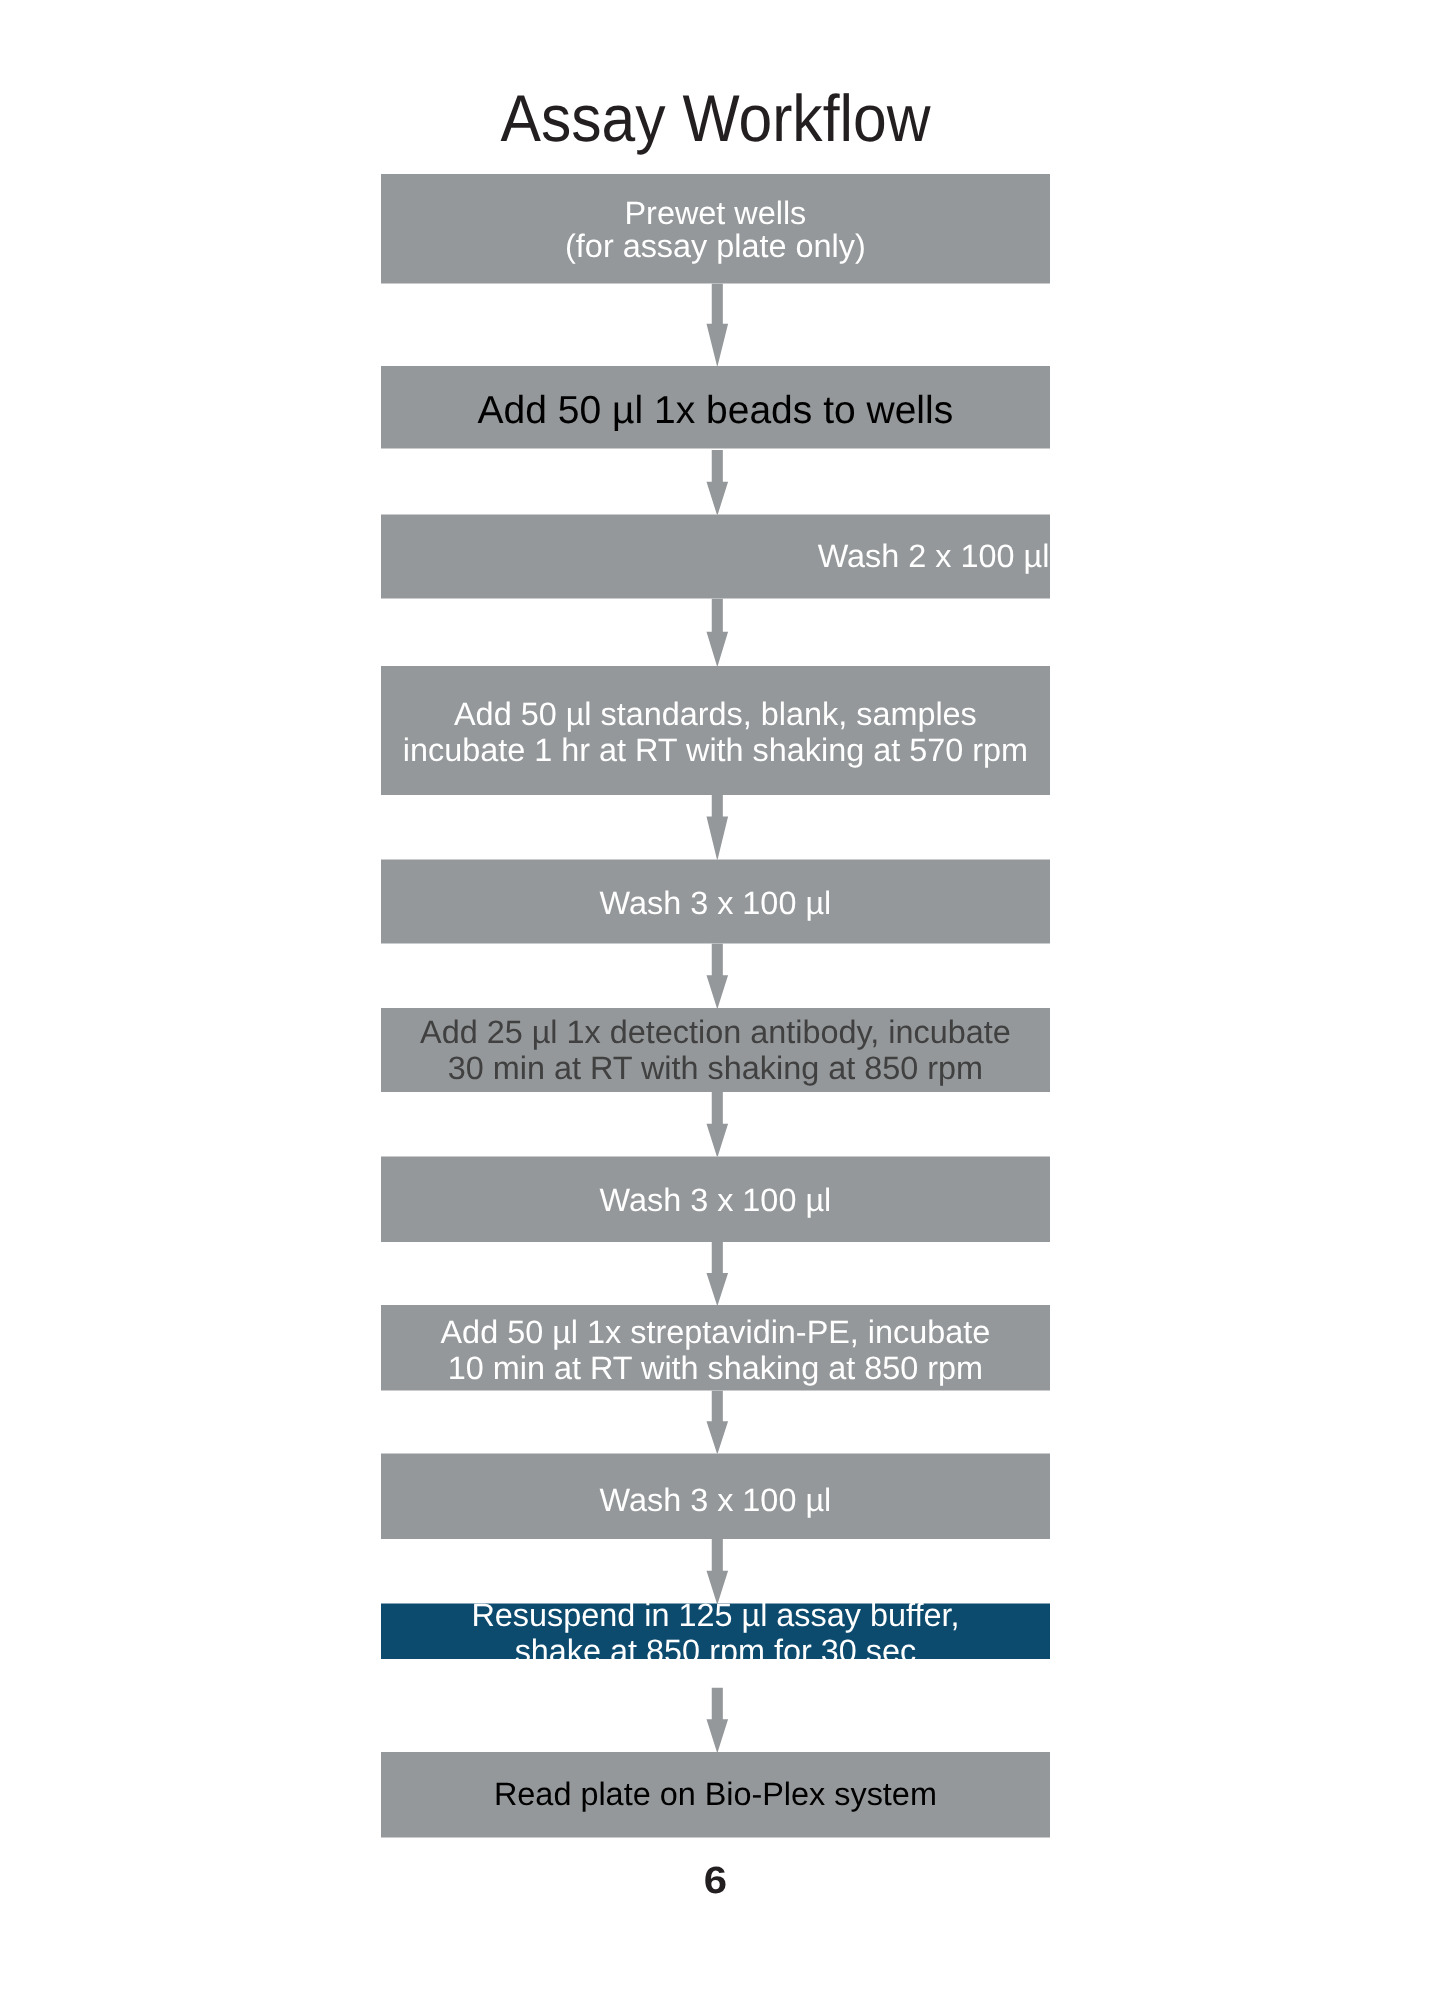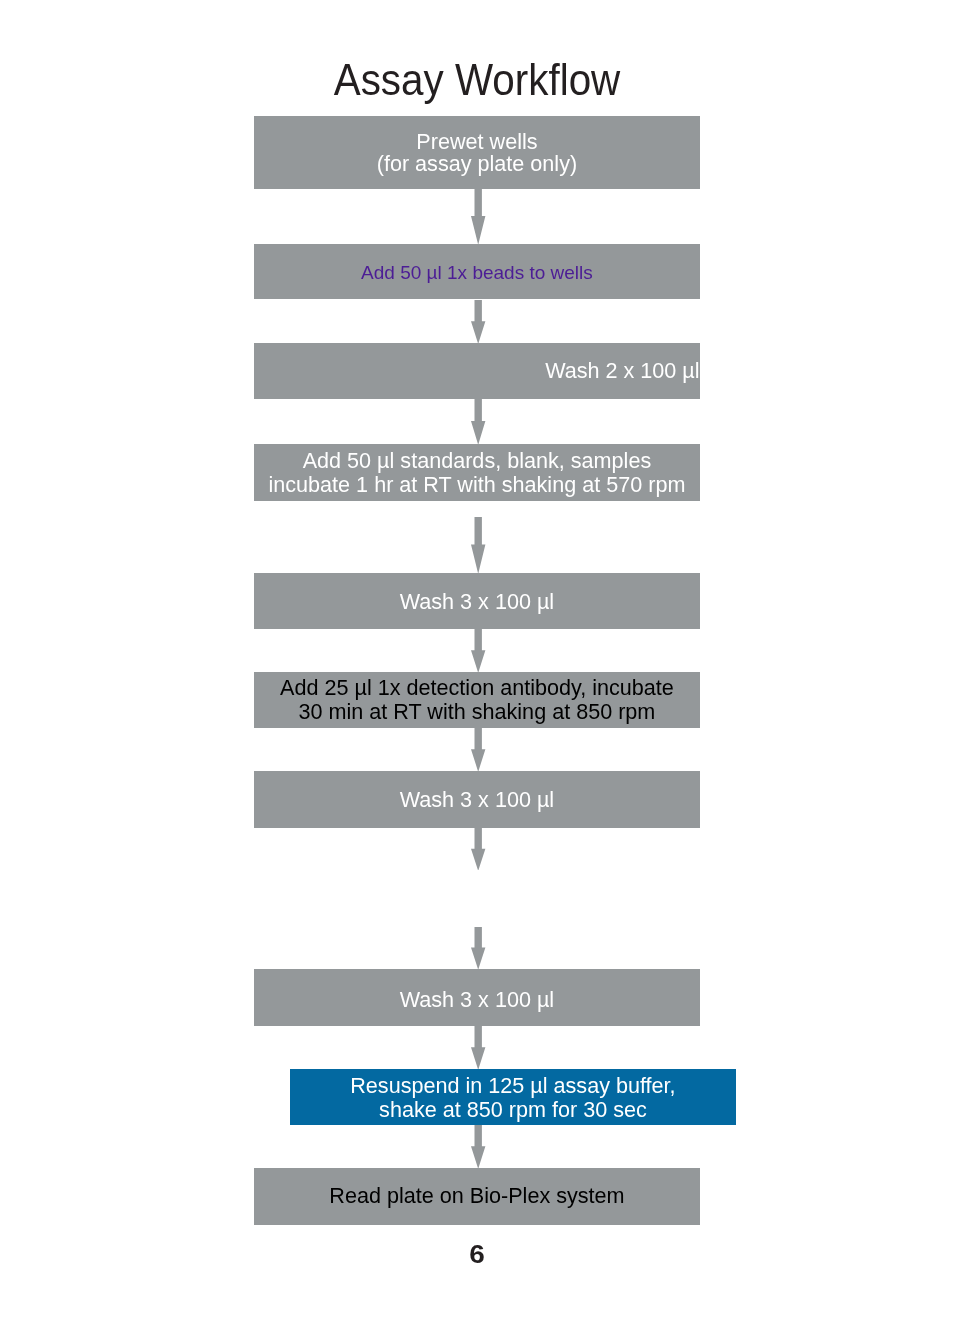--- a/index.html
+++ b/index.html
@@ -36,90 +36,96 @@
     <div class="step" style="left: 254.3px; top: 116.4px; width: 445.3px; height: 72.26px; background: rgb(148, 152, 154); color: rgb(255, 255, 255); font-size: 21.6px; line-height: 22px;">
       <div class="steptext" style="top: 0.4px;">
         <span class="ln">Prewet wells</span>
         <span class="ln">(for assay plate only)</span>
       </div>
     </div>
     <svg class="arrow" width="16.4" height="55.789999999999964" viewBox="0 0 16.4 55.789999999999964" style="left: 469.65px; top: 188.66px;">
       <path d="M4.499999999999999 0 H11.899999999999999 V26.89077999999998 H15.399999999999999 L8.2 55.789999999999964 L0.9999999999999991 26.89077999999998 H4.499999999999999 Z" fill="#94989a"></path>
     </svg>
 
-    <div class="step" style="left: 254.3px; top: 244.45px; width: 445.3px; height: 55.05px; background: rgb(148, 152, 154); color: #4c1d95; font-size: 19px; line-height: 24px;">
+    <div class="step" style="left: 254.3px; top: 244.45px; width: 445.3px; height: 55.05px; background: rgb(148, 152, 154); color: #000000; font-size: 26px; line-height: 24px;">
       <div class="steptext" style="top: 0.7px;">
         <span class="ln">Add 50 µl 1x beads to wells</span>
       </div>
     </div>
     <svg class="arrow" width="16.4" height="43.94999999999999" viewBox="0 0 16.4 43.94999999999999" style="left: 469.65px; top: 299.5px;">
       <path d="M4.499999999999999 0 H11.899999999999999 V21.183899999999994 H15.399999999999999 L8.2 43.94999999999999 L0.9999999999999991 21.183899999999994 H4.499999999999999 Z" fill="#94989a"></path>
     </svg>
 
     <div class="step" style="left: 254.3px; top: 343.45px; width: 445.3px; height: 55.11px; background: rgb(148, 152, 154); color: rgb(255, 255, 255); font-size: 21.6px; line-height: 24px; align-items: flex-end;">
       <div class="steptext" style="top: -0.2px;">
         <span class="ln">Wash 2 x 100 µl</span>
       </div>
     </div>
     <svg class="arrow" width="16.4" height="45.839999999999975" viewBox="0 0 16.4 45.839999999999975" style="left: 469.65px; top: 398.56px;">
       <path d="M4.499999999999999 0 H11.899999999999999 V22.094879999999986 H15.399999999999999 L8.2 45.839999999999975 L0.9999999999999991 22.094879999999986 H4.499999999999999 Z" fill="#94989a"></path>
     </svg>
 
-    <div class="step" style="left: 254.3px; top: 444.4px; width: 445.3px; height: 57px; background: rgb(148, 152, 154); color: rgb(255, 255, 255); font-size: 21.6px; line-height: 24px;">
+    <div class="step" style="left: 254.3px; top: 444.4px; width: 445.3px; height: 86px; background: rgb(148, 152, 154); color: rgb(255, 255, 255); font-size: 21.6px; line-height: 24px;">
       <div class="steptext" style="top: 0.55px;">
         <span class="ln">Add 50 µl standards, blank, samples</span>
         <span class="ln">incubate 1 hr at RT with shaking at 570 rpm</span>
       </div>
     </div>
     <svg class="arrow" width="16.4" height="56.8900000000001" viewBox="0 0 16.4 56.8900000000001" style="left: 469.65px; top: 516.56px;">
       <path d="M4.499999999999999 0 H11.899999999999999 V27.420980000000046 H15.399999999999999 L8.2 56.8900000000001 L0.9999999999999991 27.420980000000046 H4.499999999999999 Z" fill="#94989a"></path>
     </svg>
 
     <div class="step" style="left: 254.3px; top: 573.45px; width: 445.3px; height: 55.11px; background: rgb(148, 152, 154); color: rgb(255, 255, 255); font-size: 21.6px; line-height: 24px;">
       <div class="steptext" style="top: 0.74px;">
         <span class="ln">Wash 3 x 100 µl</span>
       </div>
     </div>
     <svg class="arrow" width="16.4" height="43.889999999999986" viewBox="0 0 16.4 43.889999999999986" style="left: 469.65px; top: 628.56px;">
       <path d="M4.499999999999999 0 H11.899999999999999 V21.15497999999999 H15.399999999999999 L8.2 43.889999999999986 L0.9999999999999991 21.15497999999999 H4.499999999999999 Z" fill="#94989a"></path>
     </svg>
 
-    <div class="step" style="left: 254.3px; top: 672.45px; width: 445.3px; height: 55.11px; background: rgb(148, 152, 154); color: #000000; font-size: 21.6px; line-height: 24px;">
+    <div class="step" style="left: 254.3px; top: 672.45px; width: 445.3px; height: 55.11px; background: rgb(148, 152, 154); color: #404040; font-size: 21.6px; line-height: 24px;">
       <div class="steptext" style="top: -0.1px;">
         <span class="ln">Add 25 µl 1x detection antibody, incubate</span>
         <span class="ln">30 min at RT with shaking at 850 rpm</span>
       </div>
     </div>
     <svg class="arrow" width="16.4" height="43.889999999999986" viewBox="0 0 16.4 43.889999999999986" style="left: 469.65px; top: 727.56px;">
       <path d="M4.499999999999999 0 H11.899999999999999 V21.15497999999999 H15.399999999999999 L8.2 43.889999999999986 L0.9999999999999991 21.15497999999999 H4.499999999999999 Z" fill="#94989a"></path>
     </svg>
 
     <div class="step" style="left: 254.3px; top: 771.45px; width: 445.3px; height: 56.15px; background: rgb(148, 152, 154); color: rgb(255, 255, 255); font-size: 21.6px; line-height: 24px;">
       <div class="steptext" style="top: 0.4px;">
         <span class="ln">Wash 3 x 100 µl</span>
       </div>
     </div>
     <svg class="arrow" width="16.4" height="42.85000000000002" viewBox="0 0 16.4 42.85000000000002" style="left: 469.65px; top: 827.6px;">
       <path d="M4.499999999999999 0 H11.899999999999999 V20.65370000000001 H15.399999999999999 L8.2 42.85000000000002 L0.9999999999999991 20.65370000000001 H4.499999999999999 Z" fill="#94989a"></path>
     </svg>
 
+    <div class="step" style="left: 254.3px; top: 870.45px; width: 445.3px; height: 56.32px; background: rgb(148, 152, 154); color: rgb(255, 255, 255); font-size: 21.6px; line-height: 24px;">
+      <div class="steptext" style="top: 1.1px;">
+        <span class="ln">Add 50 µl 1x streptavidin-PE, incubate</span>
+        <span class="ln">10 min at RT with shaking at 850 rpm</span>
+      </div>
+    </div>
     <svg class="arrow" width="16.4" height="42.67999999999995" viewBox="0 0 16.4 42.67999999999995" style="left: 469.65px; top: 926.77px;">
       <path d="M4.499999999999999 0 H11.899999999999999 V20.571759999999976 H15.399999999999999 L8.2 42.67999999999995 L0.9999999999999991 20.571759999999976 H4.499999999999999 Z" fill="#94989a"></path>
     </svg>
 
     <div class="step" style="left: 254.3px; top: 969.45px; width: 445.3px; height: 56.11px; background: rgb(148, 152, 154); color: rgb(255, 255, 255); font-size: 21.6px; line-height: 24px;">
       <div class="steptext" style="top: 2.4px;">
         <span class="ln">Wash 3 x 100 µl</span>
       </div>
     </div>
     <svg class="arrow" width="16.4" height="43.8900000000001" viewBox="0 0 16.4 43.8900000000001" style="left: 469.65px; top: 1025.56px;">
       <path d="M4.499999999999999 0 H11.899999999999999 V21.154980000000048 H15.399999999999999 L8.2 43.8900000000001 L0.9999999999999991 21.154980000000048 H4.499999999999999 Z" fill="#94989a"></path>
     </svg>
 
-    <div class="step" style="left: 254.3px; top: 1069.45px; width: 445.3px; height: 56px; background: #0369a1; color: rgb(255, 255, 255); font-size: 21.6px; line-height: 24px; margin-left: 36px;">
+    <div class="step" style="left: 254.3px; top: 1069.45px; width: 445.3px; height: 37px; background: #0c4a6e; color: rgb(255, 255, 255); font-size: 21.6px; line-height: 24px;">
       <div class="steptext" style="top: 0.84px;">
         <span class="ln">Resuspend in 125 µl assay buffer,</span>
         <span class="ln">shake at 850 rpm for 30 sec</span>
       </div>
     </div>
     <svg class="arrow" width="16.4" height="43.8900000000001" viewBox="0 0 16.4 43.8900000000001" style="left: 469.65px; top: 1124.56px;">
       <path d="M4.499999999999999 0 H11.899999999999999 V21.154980000000048 H15.399999999999999 L8.2 43.8900000000001 L0.9999999999999991 21.154980000000048 H4.499999999999999 Z" fill="#94989a"></path>
     </svg>
 
     <div class="step" style="left: 254.3px; top: 1168.45px; width: 445.3px; height: 56.11px; background: rgb(148, 152, 154); color: #000000; font-size: 21.6px; line-height: 24px;">

